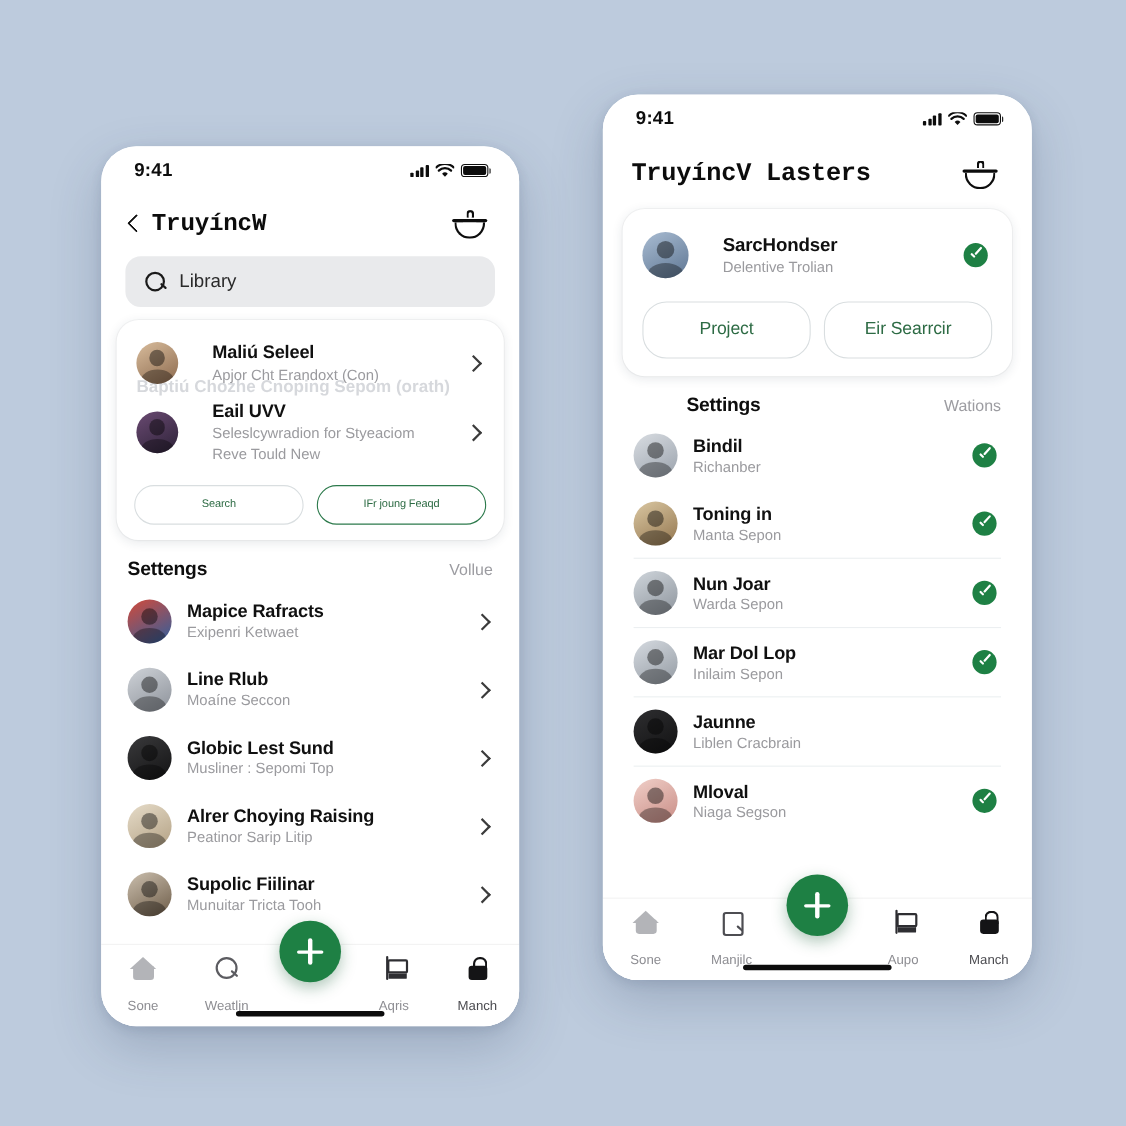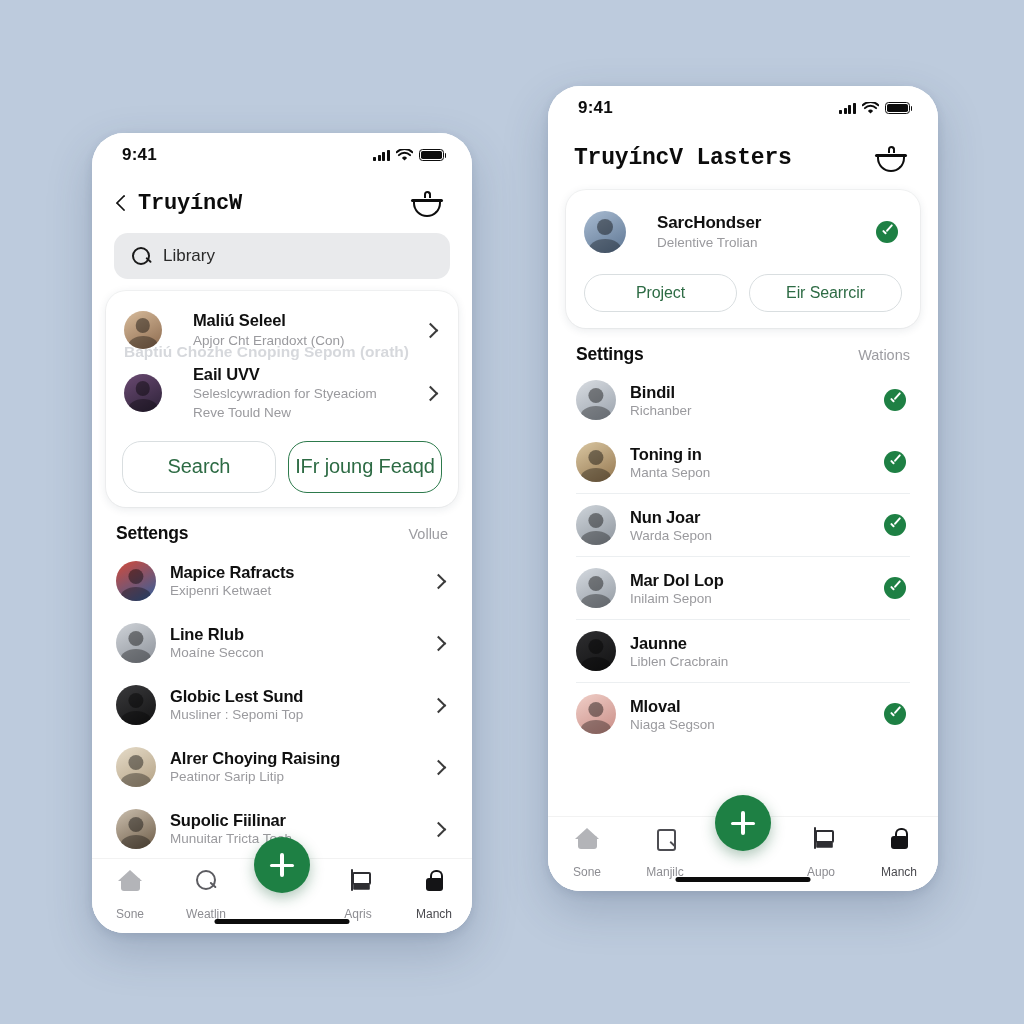--- a/index.html
+++ b/index.html
@@ -128,48 +128,48 @@
   
   .ghost {
     position:absolute; left:18px; right:14px; top:52px;
     font-size:15.5px; font-weight:600; color:rgba(120,125,140,.30);
     white-space:nowrap; pointer-events:none;
   }
 
   
   .pills { display:flex; gap:12px; padding:12px 16px 0; }
   .pill {
-    flex:1; height:52px; border-radius:19px; border:1.3px solid #d9dee0;
+    flex:1; height:36px; border-radius:19px; border:1.3px solid #d9dee0;
     display:flex; align-items:center; justify-content:center;
-    font-size:20px; color:#2d6b44; background:#fff; letter-spacing:-.1px;
+    font-size:10px; color:#2d6b44; background:#fff; letter-spacing:-.1px;
   }
   .pill.accent { border-color:#2d7a4c; }
   #phone-right .pills { padding:14px 18px 0; }
-  #phone-right .pill { height:38px; border-radius:22px; font-size:16px; }
+  #phone-right .pill { height:52px; border-radius:22px; font-size:16px; }
 
   
   .check {
     width:22px; height:22px; flex:0 0 22px; border-radius:50%; background:#1e8044;
     position:relative; margin-right:4px;
   }
   .check::before {
     content:""; position:absolute; left:6px; top:9.5px; width:4.5px; height:2.2px;
     background:#fff; border-radius:1px; transform:rotate(45deg);
   }
   .check::after {
     content:""; position:absolute; left:8.6px; top:6px; width:9px; height:2.2px;
     background:#fff; border-radius:1px; transform:rotate(-48deg);
   }
 
   
   .sect {
     display:flex; align-items:baseline; justify-content:space-between;
     padding:16px 24px 6px;
   }
-  #phone-right .sect { padding:16px 28px 4px; }
+  #phone-right .sect { padding:16px 28px 4px;margin-left:48px; }
   .sect-t { font-size:17.5px; font-weight:700; color:#0d0d0d; letter-spacing:-.2px; }
   .sect-a { font-size:14.5px; color:#9c9ca1; }
 
   
   .list { flex:1; overflow:hidden; }
   .row { display:flex; align-items:center; gap:14px; padding:11px 24px; position:relative; }
   #phone-right .row { padding:11px 28px; }
   .row .avatar { width:40px; height:40px; flex:0 0 40px; }
   .row-t { font-size:16.5px; font-weight:700; color:#101010; letter-spacing:-.15px; }
   .row-s { font-size:13.5px; color:#9a9a9e; margin-top:1px; }

